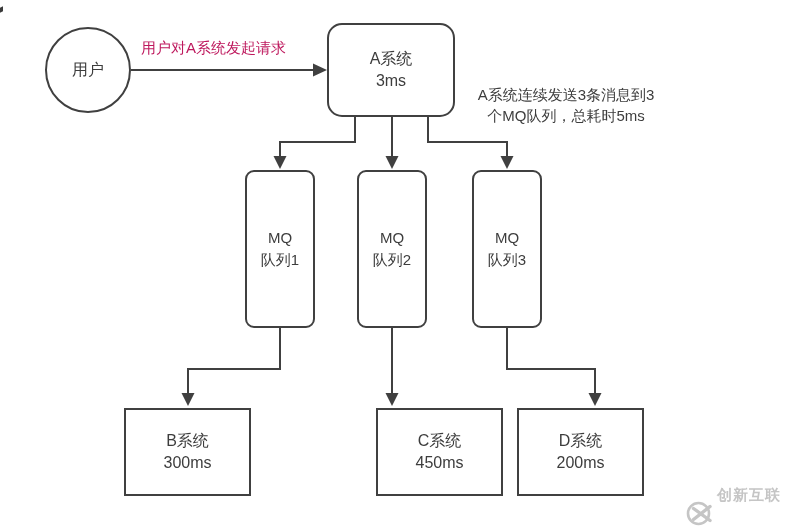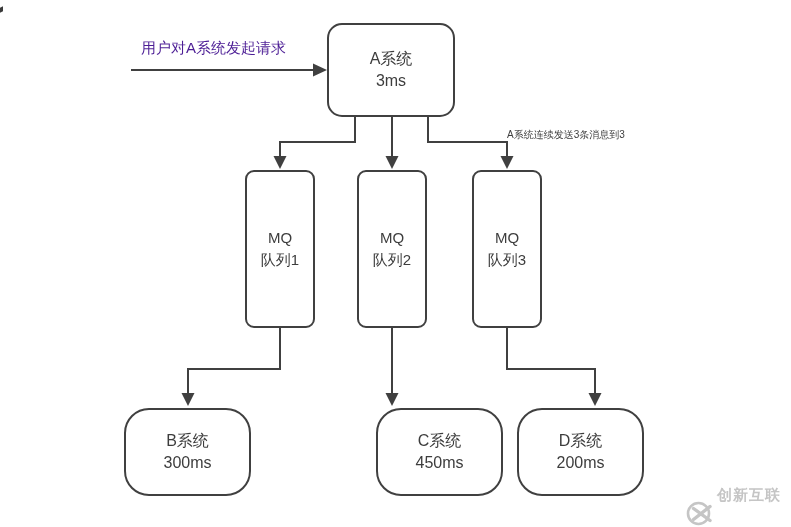--- a/index.html
+++ b/index.html
@@ -30,42 +30,41 @@
   }
   .circle {
     left: 45px; top: 27px; width: 86px; height: 86px;
     border-radius: 50%;
   }
   .box-a   { left: 327px; top: 23px;  width: 128px; height: 94px; border-radius: 15px; }
   .pill    { width: 70px; height: 158px; border-radius: 9px; top: 170px; font-size: 15px; }
   .pill-1  { left: 245px; }
   .pill-2  { left: 357px; }
   .pill-3  { left: 472px; }
-  .bottom  { top: 408px; width: 127px; height: 88px; border-radius: 25px; }
+  .bottom  { top: 408px; width: 127px; height: 88px; }
   .box-b   { left: 124px; }
   .box-c   { left: 328px; margin-left: 48px; }
   .box-d   { left: 517px; }
   .edge-label {
     position: absolute;
     z-index: 2;
     left: 141px; top: 39px;
     font-size: 15px;
     white-space: nowrap;
-    color: #4c1d95;
+    color: #be185d;
   }
   .annotation {
     position: absolute;
     z-index: 2;
     left: 455px; top: 84px;
     width: 222px;
     text-align: center;
-    font-size: 10px;
+    font-size: 15px;
     line-height: 21px;
     color: #3d3d3d;
-    margin-top: 40px;
   }
   .stray-mark {
     position: absolute;
     left: 0; top: 7px;
     width: 3px; height: 5px;
     background: #3a3a3a;
     transform: skewY(-25deg);
     z-index: 2;
   }
   .watermark {
@@ -113,20 +112,23 @@
       <polygon points="392,169 385.5,156 398.5,156"></polygon>
       <polygon points="507,169 500.5,156 513.5,156"></polygon>
       <polygon points="188,406 181.5,393 194.5,393"></polygon>
       <polygon points="392,406 385.5,393 398.5,393"></polygon>
       <polygon points="595,406 588.5,393 601.5,393"></polygon>
     </g>
   </svg>
 
   <div class="stray-mark"></div>
 
+  <div class="node circle">
+    <span>用户</span>
+  </div>
 
   <div class="node box-a">
     <span>A系统</span>
     <span>3ms</span>
   </div>
 
   <div class="node pill pill-1">
     <span>MQ</span>
     <span>队列1</span>
   </div>
@@ -153,20 +155,21 @@
 
   <div class="node bottom box-d">
     <span>D系统</span>
     <span>200ms</span>
   </div>
 
   <div class="edge-label">用户对A系统发起请求</div>
 
   <div class="annotation">
     <div>A系统连续发送3条消息到3</div>
+    <div>个MQ队列，总耗时5ms</div>
   </div>
 
   <div class="watermark">
     <svg width="27" height="27" viewBox="0 0 27 27">
       <circle cx="12.5" cy="13.5" r="10.5" fill="none" stroke="#c5c5c5" stroke-width="2.6"></circle>
       <path d="M7.5,8.5 L24,20.5 M24,6.5 L7.5,19.5" fill="none" stroke="#c5c5c5" stroke-width="3.4" stroke-linecap="round"></path>
     </svg>
     <div class="wm-text">
       <span class="wm-brand">创新互联</span>
       <span class="wm-sub">CHUANG XIN HU LIAN</span>

